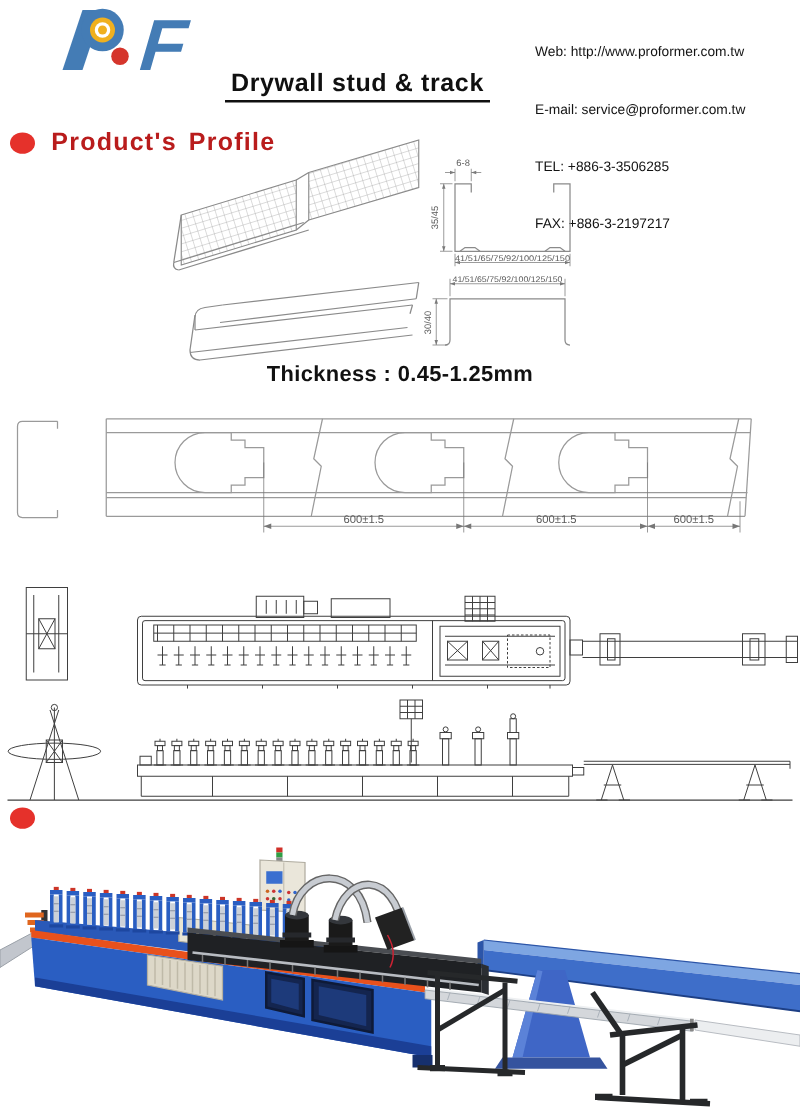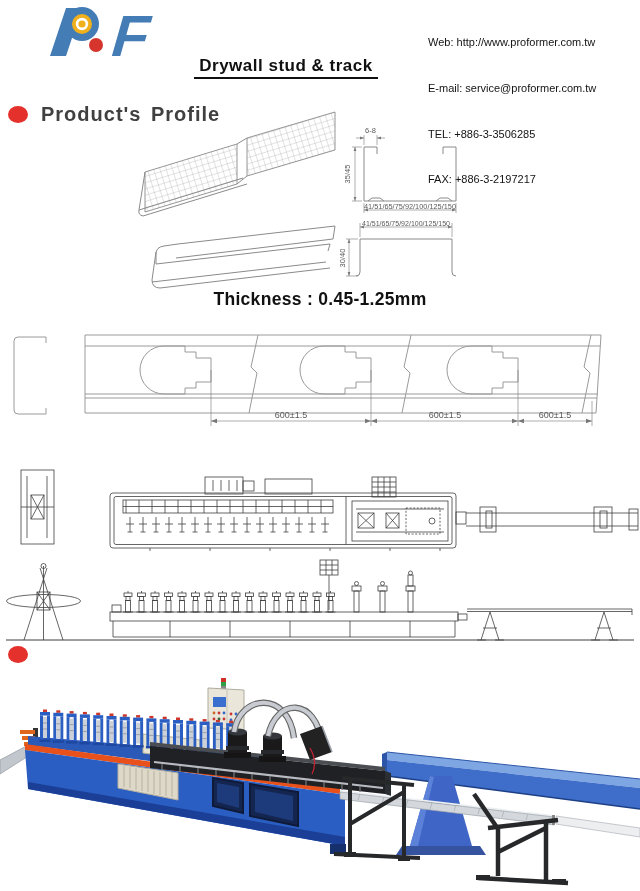--- a/index.html
+++ b/index.html
@@ -6,25 +6,25 @@
   body{width:640px;height:891px;background:#fff;font-family:"Liberation Sans",sans-serif;}
   .page{position:relative;width:640px;height:891px;background:#fff;overflow:hidden;}
   .abs{position:absolute;}
   
   .brand-zh{font-size:19.5px;font-weight:700;color:var(--brand-blue,#3f7ec5);white-space:nowrap;letter-spacing:1.5px;font-family:"DejaVu Sans","Liberation Sans",sans-serif;}
   .brand-en{margin-top:3px;font-size:15px;font-weight:700;color:var(--brand-red,#c7242b);white-space:nowrap;letter-spacing:-0.3px;transform:scaleX(.94);transform-origin:left center;}
   .contact{font-size:11px;color:#131313;line-height:13.8px;white-space:nowrap;}
   .contact div{white-space:nowrap;margin-top:32px;}
   
   .page-title-wrap{left:0;top:56px;width:572px;text-align:center;}
-  .page-title{display:inline-block;font-size:17px;font-weight:700;color:#101010;border-bottom:2.5px solid #101010;padding:0 5px 1px 5px;letter-spacing:.5px;}
+  .page-title{display:inline-block;font-size:20px;font-weight:700;color:#101010;border-bottom:2.5px solid #101010;padding:0 5px 1px 5px;letter-spacing:.5px;}
   
   .sec-head{display:flex;align-items:center;}
   .bullet{width:20px;height:17px;border-radius:50%;background:var(--bullet-red,#e5312b);margin-left:8px;flex:0 0 auto;}
-  .sec-label{margin-left:13px;font-size:20px;font-weight:700;color:#404040;letter-spacing:1px;word-spacing:3px;white-space:nowrap;}
+  .sec-label{margin-left:13px;font-size:20px;font-weight:700;color:#b91c1c;letter-spacing:1px;word-spacing:3px;white-space:nowrap;}
   .thickness{left:13px;top:289px;width:614px;text-align:center;font-size:17.5px;font-weight:700;color:#111;letter-spacing:.3px;}
   svg{display:block;}
   svg text{font-family:"Liberation Sans",sans-serif;}
   .dim{fill:#5a5a5a;}
   .tech{stroke:#8a8a8a;fill:none;stroke-width:1;}
   .lay{stroke:#3f3f3f;fill:none;stroke-width:.8;}
 </style>
 </head>
 <body>
 

